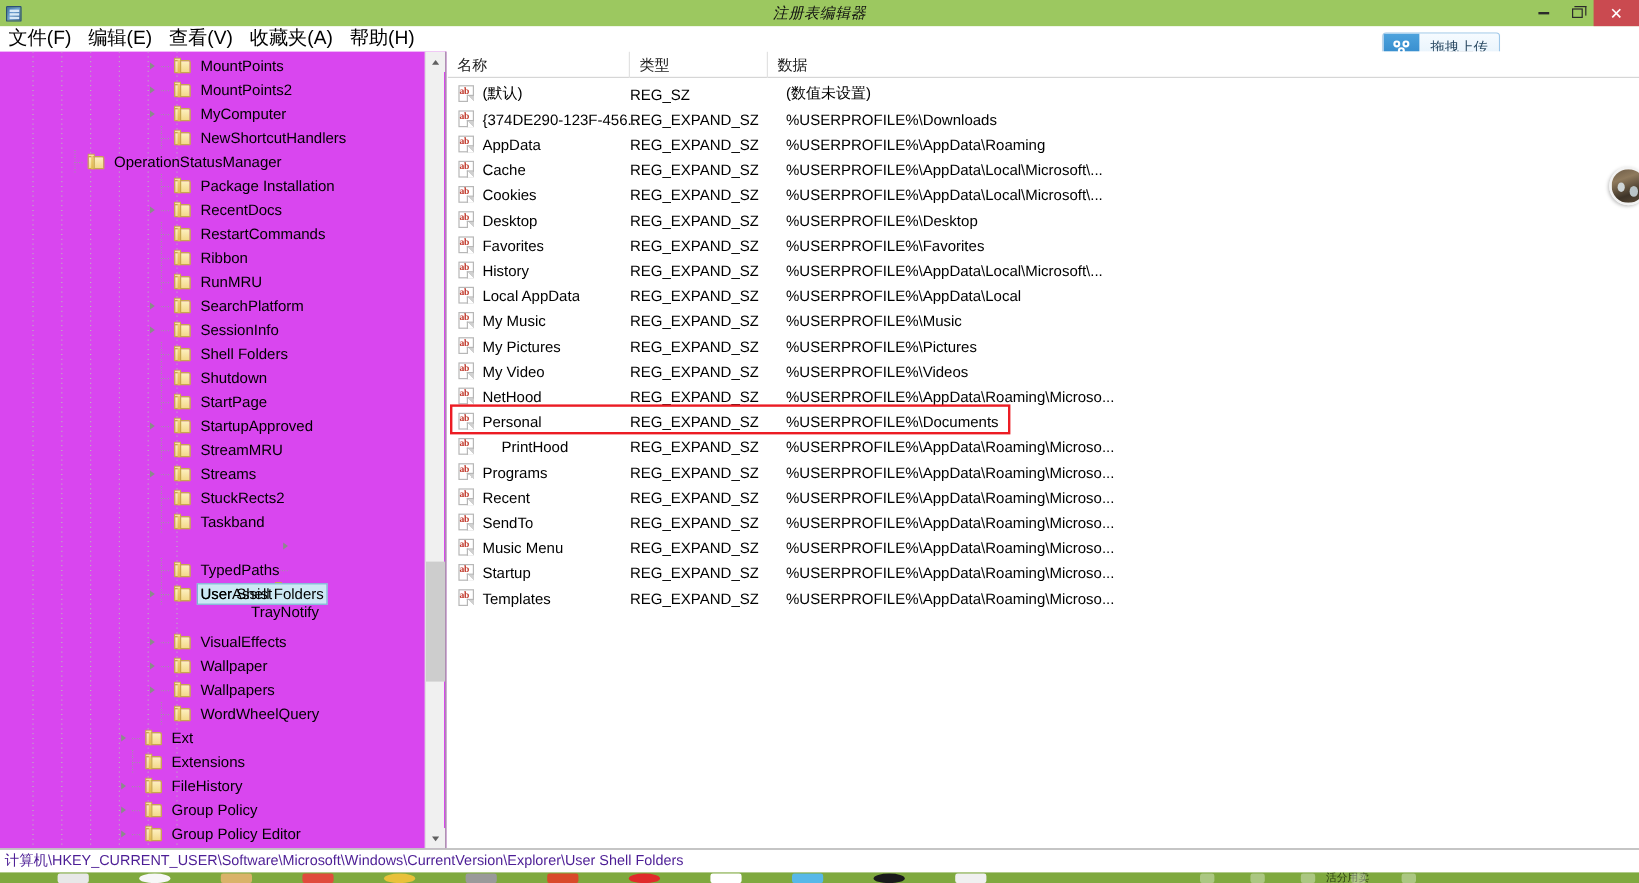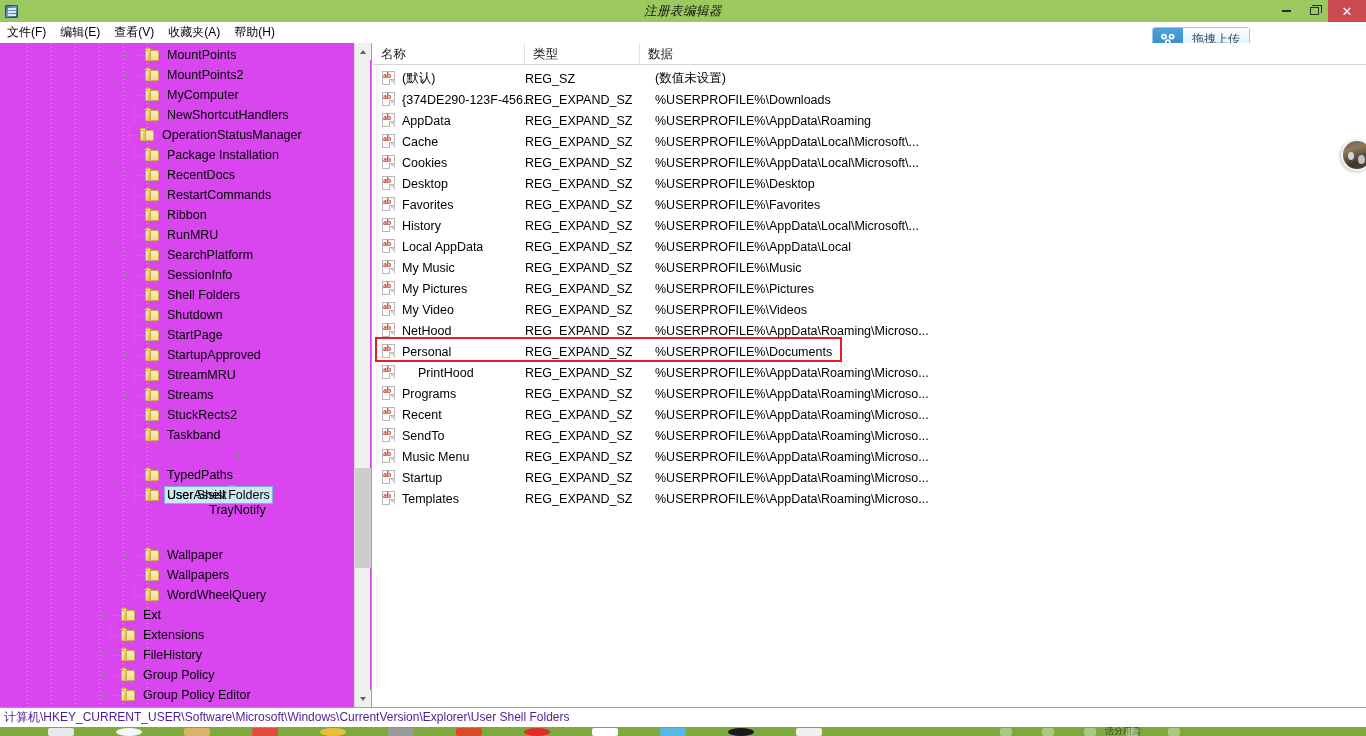--- a/index.html
+++ b/index.html
@@ -56,21 +56,21 @@
     border: 1.2px solid #2b2b2b; border-bottom: none; border-left: none;
   }
 
   
   #menubar {
     position: absolute; left: 0; top: 22px; width: 1366px; height: 21px;
     background: #ffffff; display: flex; align-items: center;
     border-bottom: 1px solid #ffffff;
   }
   .menu-item {
-    font-size: 12px; color: #000; padding: 16px 7px; line-height: 15px;
+    font-size: 16px; color: #000; padding: 16px 7px; line-height: 15px;
     cursor: default;
   }
 
   
   #upload-widget {
     position: absolute; left: 1152px; top: 27px; height: 24px;
     display: flex; align-items: stretch;
     border: 1px solid #9ec7e8; border-radius: 3px; overflow: hidden;
     background: #f0f8ff;
     box-shadow: 0 1px 1px rgba(0,0,0,0.08);
@@ -365,21 +365,21 @@
           <div class="tree-row" style="top: 62px; padding-left: 120px;">
             <span class="tw-expander"></span>
             <span class="tw-dots vert"></span>
             <span class="folder-ico">
               <span class="f-tab"></span>
               <span class="f-back"></span>
               <span class="f-spine"></span>
             </span>
             <span class="tree-label">NewShortcutHandlers</span>
           </div>
-          <div class="tree-row" style="top: 82px; padding-left: 115px;">
+          <div class="tree-row" style="top: 82px; padding-left: 48px;">
             <span class="tw-expander"></span>
             <span class="tw-dots vert"></span>
             <span class="folder-ico">
               <span class="f-tab"></span>
               <span class="f-back"></span>
               <span class="f-spine"></span>
             </span>
             <span class="tree-label">OperationStatusManager</span>
           </div>
           <div class="tree-row" style="top: 102px; padding-left: 120px;">
@@ -578,20 +578,32 @@
             <span class="tw-expander">
               <span class="arr"></span>
             </span>
             <span class="tw-dots"></span>
             <span class="folder-ico">
               <span class="f-tab"></span>
               <span class="f-back"></span>
               <span class="f-spine"></span>
             </span>
             <span class="tree-label">UserAssist</span>
+          </div>
+          <div class="tree-row" style="top: 482px; padding-left: 120px;">
+            <span class="tw-expander">
+              <span class="arr"></span>
+            </span>
+            <span class="tw-dots"></span>
+            <span class="folder-ico">
+              <span class="f-tab"></span>
+              <span class="f-back"></span>
+              <span class="f-spine"></span>
+            </span>
+            <span class="tree-label">VisualEffects</span>
           </div>
           <div class="tree-row" style="top: 502px; padding-left: 120px;">
             <span class="tw-expander">
               <span class="arr"></span>
             </span>
             <span class="tw-dots"></span>
             <span class="folder-ico">
               <span class="f-tab"></span>
               <span class="f-back"></span>
               <span class="f-spine"></span>

